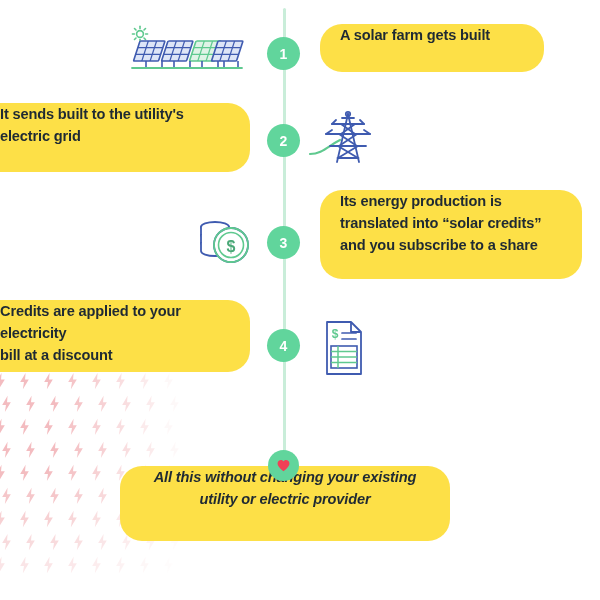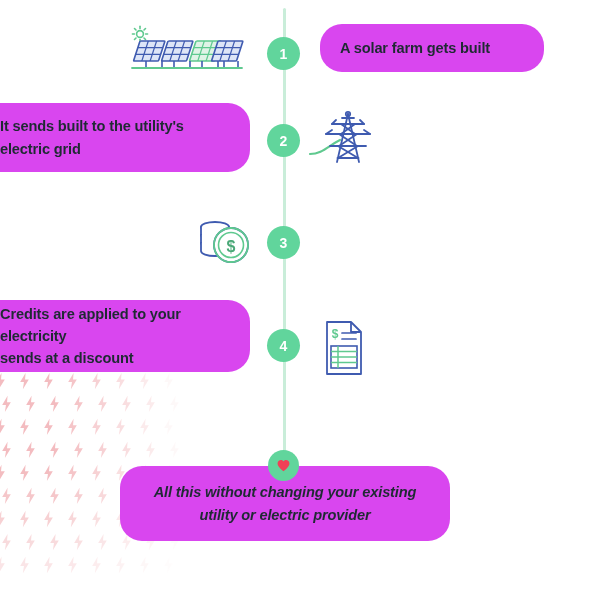--- a/index.html
+++ b/index.html
@@ -59,25 +59,24 @@
     background: #61d59c;
     display: flex;
     align-items: center;
     justify-content: center;
     z-index: 3;
   }
 
   
   .card {
     position: absolute;
-    background: #d946ef;
+    background: #fde047;
     border-radius: 22px;
     z-index: 2;
     display: flex;
-    align-items: center;
   }
   .card-text {
     color: #1f2a33;
     font-size: 14.6px;
     font-weight: 700;
     line-height: 1.52;
     letter-spacing: -0.15px;
     white-space: pre-line;
   }
   .card-left  { justify-content: flex-start; }
@@ -429,24 +428,29 @@
       </g>
       <circle cx="35" cy="29" r="17" fill="#ffffff" stroke="#3f5bb0" stroke-width="1.8"></circle>
       <circle cx="35" cy="29" r="17" fill="none" stroke="#5fc98f" stroke-width="1.8"></circle>
       <circle cx="35" cy="29" r="12.5" fill="none" stroke="#5fc98f" stroke-width="1.6"></circle>
       <text x="35" y="35.5" text-anchor="middle" font-family="Liberation Sans, sans-serif" font-size="16" font-weight="700" fill="#4aa877">$</text>
     </svg>
   </div>
 
   <div class="step-circle" style="left:267px; top:226px;">3</div>
 
+  <div class="card card-left" style="left:320px; top:190px; width:262px; height:89px; padding-left:20px;">
+    <span class="card-text">Its energy production is
+translated into “solar credits”
+and you subscribe to a share</span>
+  </div>
 
   <div class="card card-left" style="left:-92px; top:300px; width:342px; height:72px; padding-left:92px;">
     <span class="card-text">Credits are applied to your electricity
-sends at a discount</span>
+bill at a discount</span>
   </div>
 
   <div class="step-circle" style="left:267px; top:329px;">4</div>
 
   <div class="icon-box" style="left:320px; top:318px; width:46px; height:60px;">
     <svg viewBox="0 0 46 60" width="46" height="60">
       <path d="M7 4 L31 4 L41 14 L41 56 L7 56 Z" fill="#ffffff" stroke="#3f5bb0" stroke-width="1.8" stroke-linejoin="round"></path>
       <path d="M31 4 L31 14 L41 14" fill="none" stroke="#3f5bb0" stroke-width="1.8" stroke-linejoin="round"></path>
       <text x="15" y="20" text-anchor="middle" font-family="Liberation Sans, sans-serif" font-size="12" font-weight="700" fill="#5fc98f">$</text>
       <g stroke="#3f5bb0" stroke-width="1.7" stroke-linecap="round">

